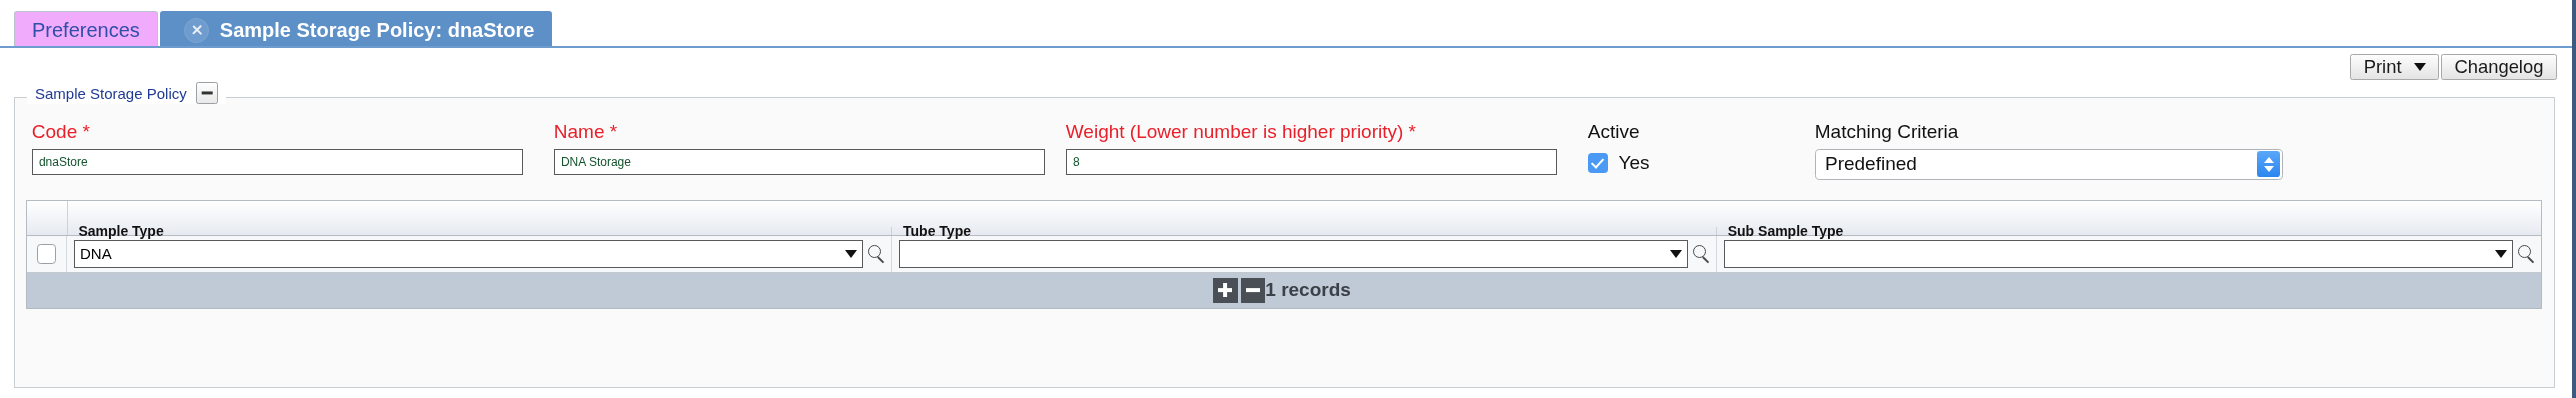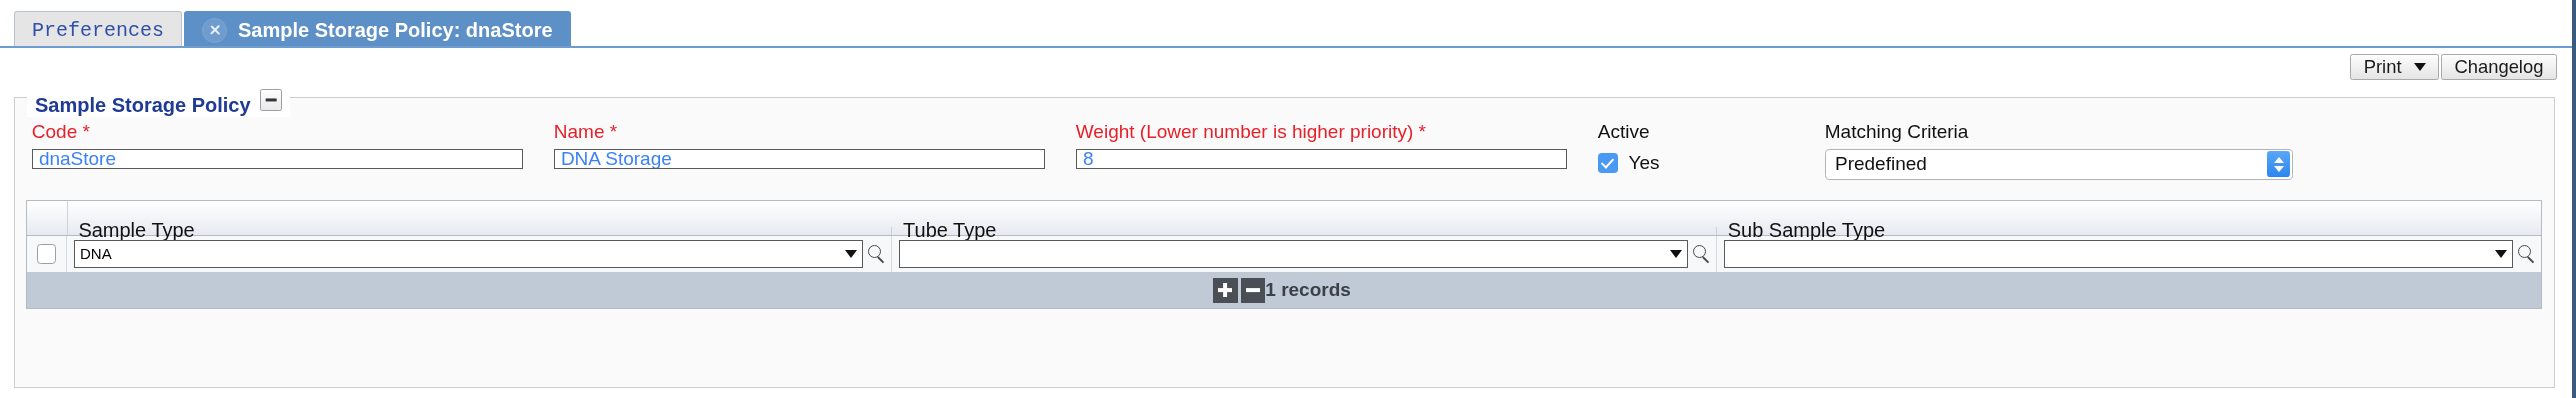--- a/index.html
+++ b/index.html
@@ -41,30 +41,29 @@
     font-size: 20px;
     padding: 0 17px;
     border: 0.8px solid #b9c3ce;
     border-bottom: none;
     border-radius: 3.1px 3.1px 0 0;
     margin-right: 2.3px;
     white-space: nowrap;
     cursor: pointer;
   }
   .tab.inactive {
-    background: #e5e5e5;
+    background: #f0abfc;
     color: #2f4fa8;
-    font-family: Liberation Mono, monospace;
   }
   .tab.active {
     background: #5d90c6;
     color: #ffffff;
     border-color: #5d90c6;
     font-weight: 600;
-    padding-left: 17px;
+    padding-left: 23px;
   }
   .tab-close {
     width: 23px;
     height: 23px;
     border-radius: 50%;
     background: #6f9cce;
     border: 0.8px solid #7ba6d4;
     margin-right: 10.7px;
     flex: 0 0 auto;
     position: relative;
@@ -137,24 +136,23 @@
     top: -15.3px;
     left: 12.3px;
     background: #ffffff;
     padding: 0 7.7px;
     display: flex;
     align-items: center;
     gap: 9.2px;
     white-space: nowrap;
   }
   .panel-legend-text {
-    font-size: 20px;
-    font-weight: bold;
+    font-size: 15px;
+    font-weight: normal;
     color: #1f3a93;
-    margin-top: 12px;
   }
   .collapse-btn {
     width: 20px; height: 20px;
     border: 0.8px solid #9aa0a6;
     background: linear-gradient(#fefefe,#e9e9e9);
     border-radius: 2.3px;
     position: relative;
     cursor: pointer;
   }
   .collapse-btn::before {
@@ -176,35 +174,35 @@
   .field-label {
     font-size: 19px;
     margin-bottom: 7.7px;
     white-space: nowrap;
     line-height: 1;
   }
   .field-label.required { color: #e8202a; }
   .field-label.plain { color: #111; }
   .text-input {
     box-sizing: border-box;
-    height: 20px;
+    height: 26px;
     width: 100%;
-    font-size: 19px;
+    font-size: 12px;
     font-family: "Liberation Sans", sans-serif;
-    color: #3b82f6;
+    color: #14532d;
     padding: 1.5px 6.1px;
     background: #ffffff;
     border: 0.8px solid #58595b;
     border-radius: 0;
     outline: none;
   }
 
   .f-code { width: 491px; margin-left: 10.7px; }
   .f-name { width: 491px; margin-left: 31px; }
-  .f-weight { width: 491px; margin-left: 31px; }
+  .f-weight { width: 491px; margin-left: 21px; }
   .f-active { width: 207px; margin-left: 31px; }
   .f-match  { width: 468px; margin-left: 20px; }
 
   .check-line {
     display: flex;
     align-items: center;
     gap: 10.7px;
     height: 29px;
   }
   .checkbox {
@@ -295,22 +293,22 @@
     background: linear-gradient(#ffffff, #e6eaf0);
     border-bottom: 0.8px solid #b5bbc2;
     box-sizing: border-box;
   }
   .gh-sel { width: 40px; flex: 0 0 auto; border-right: 0.8px solid #cdd2d8; }
   .gh-cell {
     flex: 1 1 0;
     display: flex;
     align-items: center;
     padding-left: 10.7px;
-    font-size: 20px;
-    font-weight: normal;
+    font-size: 14px;
+    font-weight: bold;
     color: #111;
     border-right: 0.8px solid #cdd2d8;
     box-sizing: border-box;
     white-space: nowrap;
     cursor: pointer;
     margin-top: 26px;
   }
   .gh-cell:last-child { border-right: none; }
 
   .grid-row {

